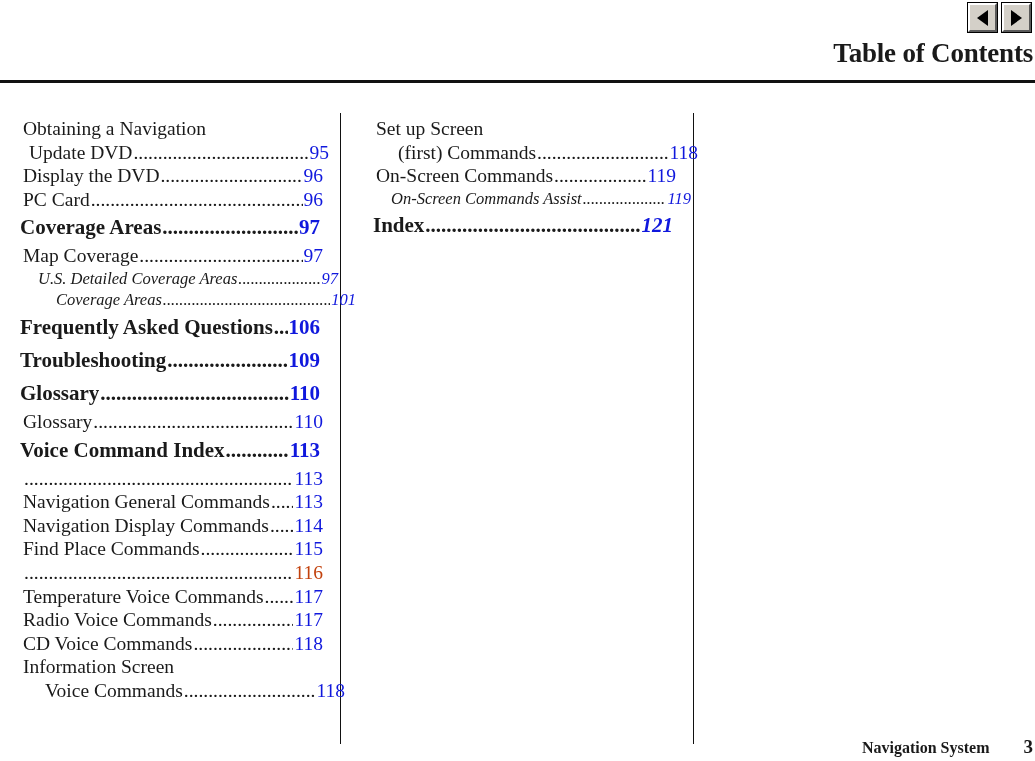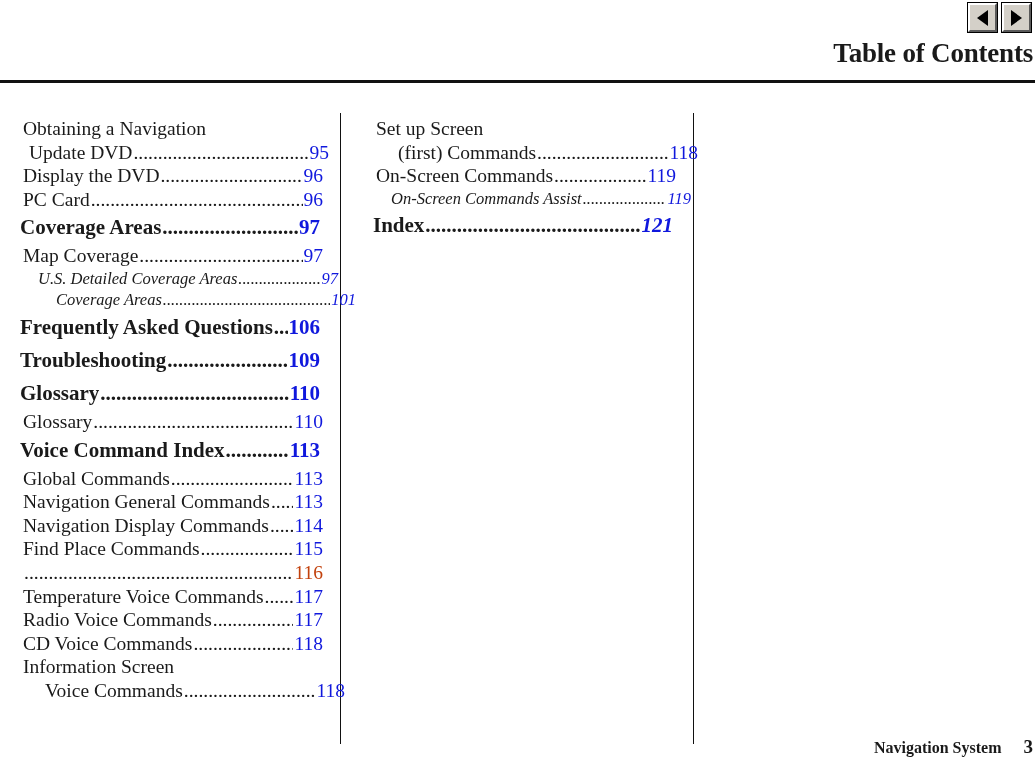--- a/index.html
+++ b/index.html
@@ -156,21 +156,21 @@
 
   
   #footer {
     position: absolute;
     right: 2px;
     bottom: 3px;
     font-size: 16px;
     font-weight: bold;
     display: flex;
     align-items: baseline;
-    gap: 22px;
+    gap: 34px;
   }
   #footer-page { font-size: 19px; }
 </style>
 </head>
 <body>
 
 <div id="nav-buttons">
   <div class="navbtn">
     <span class="tri tri-left"></span>
   </div>
@@ -242,21 +242,20 @@
         <span class="label">Glossary</span>
         <span class="leader"></span>
         <span class="pageno" style="color: rgb(16, 24, 221);">110</span>
       </div>
       <div class="entry sect">
         <span class="label">Voice Command Index</span>
         <span class="leader"></span>
         <span class="pageno" style="color: rgb(16, 24, 221);">113</span>
       </div>
       <div class="entry lvl1">
-        <span class="label">Global Commands</span>
         <span class="leader"></span>
         <span class="pageno" style="color: rgb(16, 24, 221);">113</span>
       </div>
       <div class="entry lvl1">
         <span class="label">Navigation General Commands</span>
         <span class="leader"></span>
         <span class="pageno" style="color: rgb(16, 24, 221);">113</span>
       </div>
       <div class="entry lvl1">
         <span class="label">Navigation Display Commands</span>

